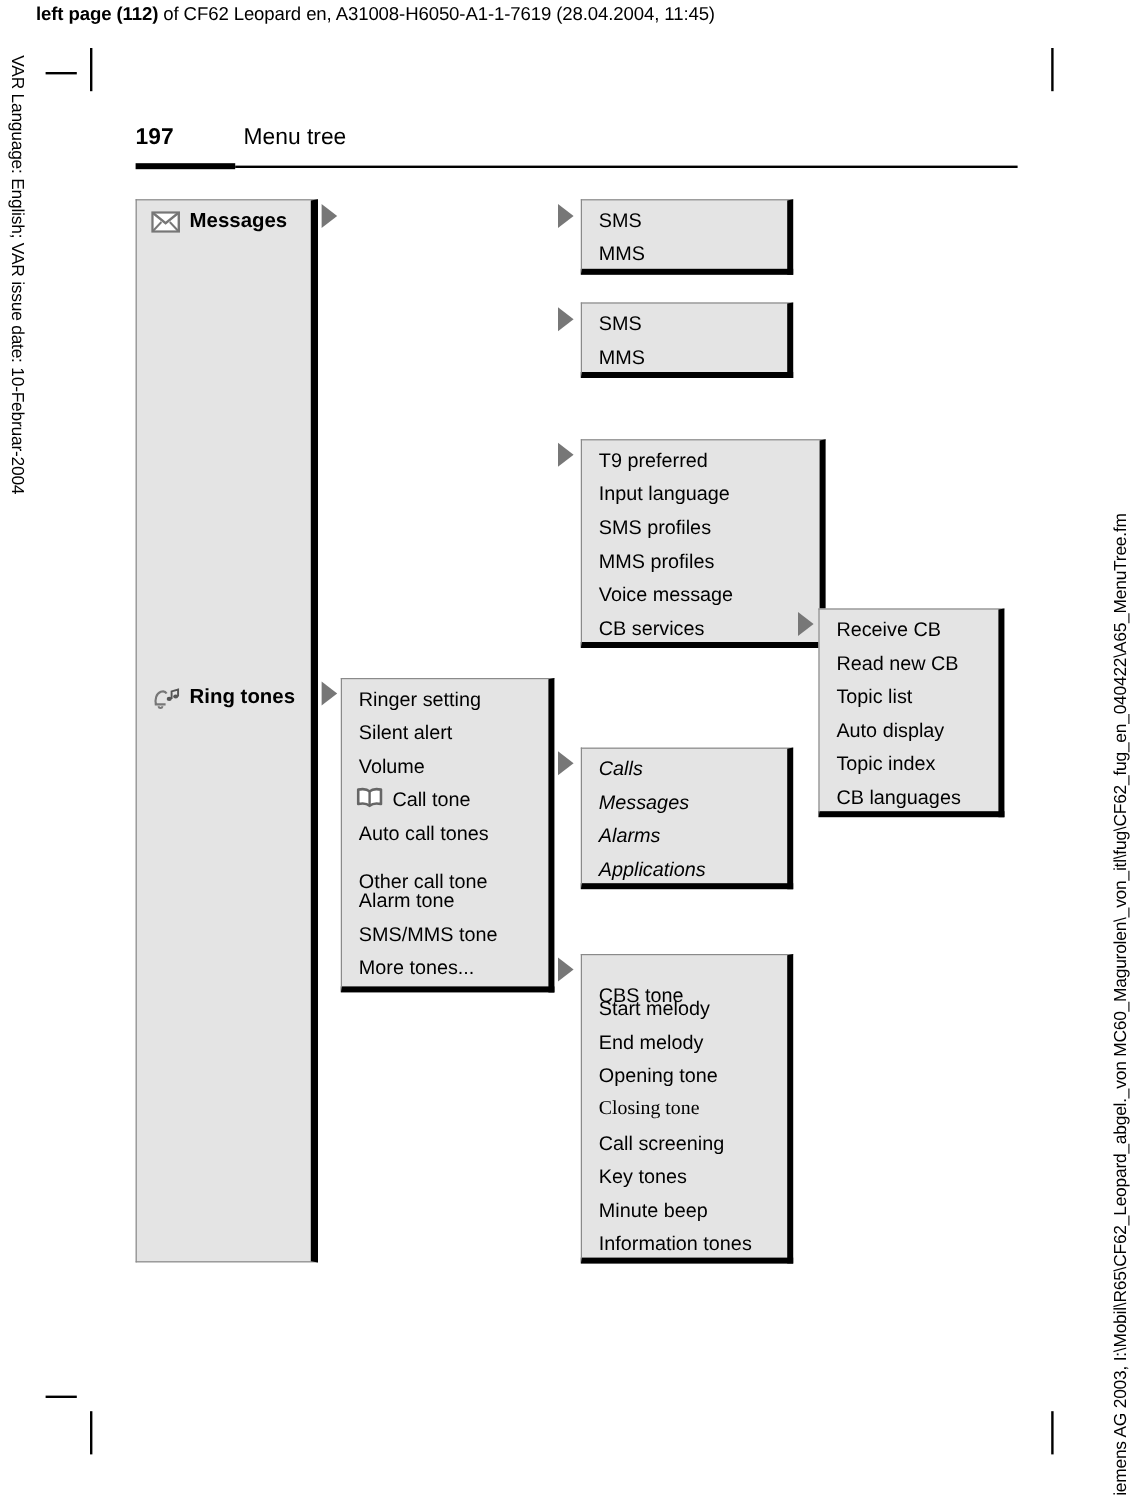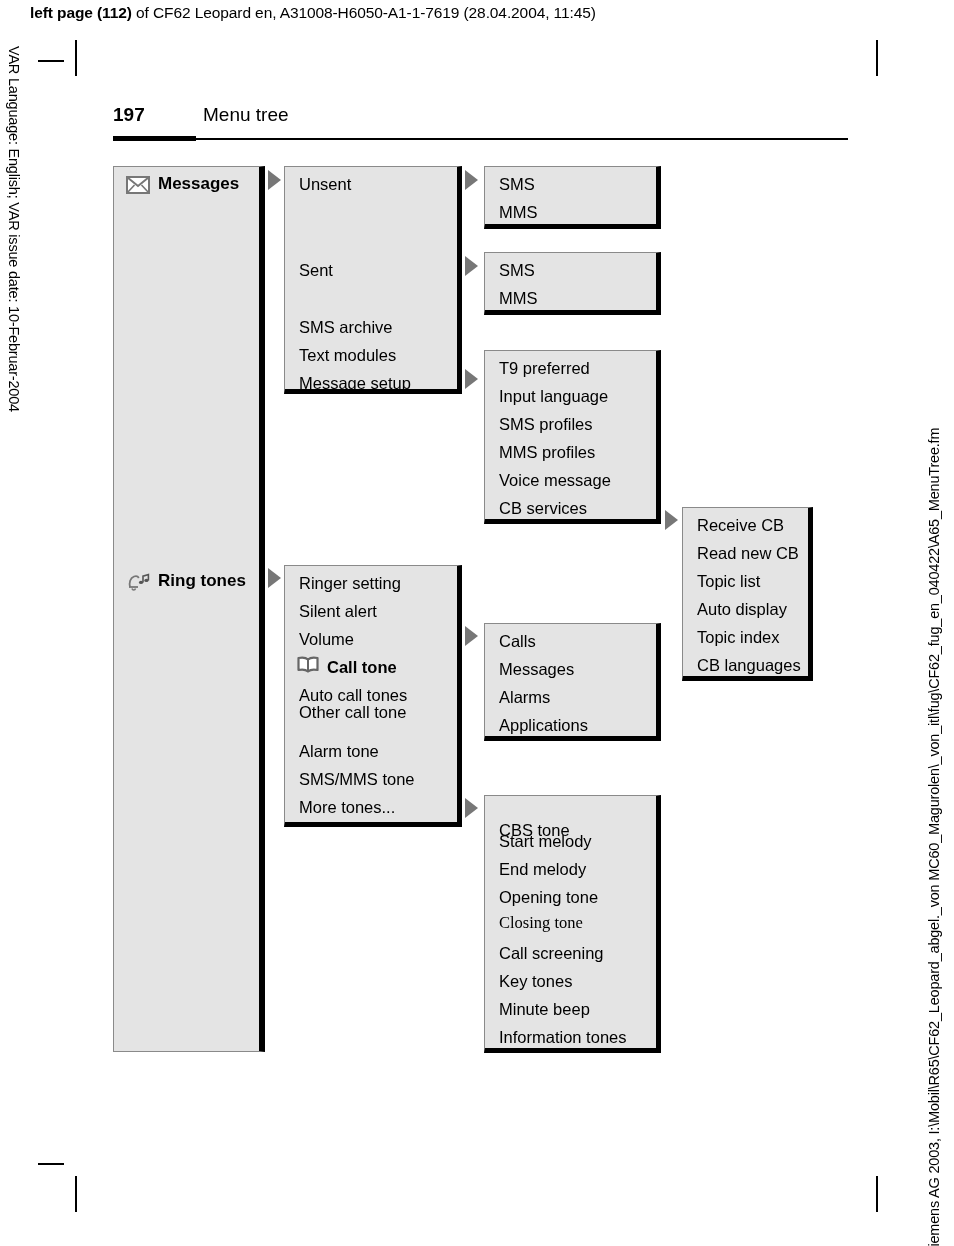--- a/index.html
+++ b/index.html
@@ -195,81 +195,74 @@
         <ellipse cx="20.4" cy="7.4" rx="2.1" ry="1.7" fill="#555555"></ellipse>
         <path d="M17 9.4 L17 3.2 L22.4 1.6 L22.4 7.4" fill="none" stroke="#555555" stroke-width="1.6"></path>
       </svg>
     </span>
     <div class="row bold" style="top:406px;">Ring tones</div>
   </div>
 
   <div class="arrow" style="left:268px; top:170px;"></div>
   <div class="arrow" style="left:268px; top:568px;"></div>
 
-  <div class="box" style="left:284px; top:166px; width:178px; height:228px;">
-    <div class="row" style="top:9px;">Unsent</div>
-    <div class="row" style="top:95px;">Sent</div>
-    <div class="row" style="top:152px;">SMS archive</div>
-    <div class="row" style="top:180px;">Text modules</div>
-    <div class="row" style="top:208px;">Message setup</div>
-  </div>
   <div class="arrow" style="left:465px; top:170px;"></div>
   <div class="arrow" style="left:465px; top:256px;"></div>
   <div class="arrow" style="left:465px; top:369px;"></div>
 
   <div class="box" style="left:484px; top:166px; width:177px; height:63px;">
     <div class="row" style="top:9px;">SMS</div>
     <div class="row" style="top:37px;">MMS</div>
   </div>
 
   <div class="box" style="left:484px; top:252px; width:177px; height:63px;">
     <div class="row" style="top:9px;">SMS</div>
     <div class="row" style="top:37px;">MMS</div>
   </div>
 
-  <div class="box" style="left:484px; top:350px; width:177px; height:174px;">
+  <div class="box" style="left:484px; top:366px; width:204px; height:174px;">
     <div class="row" style="top:9px;">T9 preferred</div>
     <div class="row" style="top:37px;">Input language</div>
     <div class="row" style="top:65px;text-align:center;">SMS profiles</div>
     <div class="row" style="top:93px;">MMS profiles</div>
     <div class="row" style="top:121px;">Voice message</div>
     <div class="row" style="top:149px;">CB services</div>
   </div>
   <div class="arrow" style="left:665px; top:510px;"></div>
 
-  <div class="box" style="left:682px; top:507px; width:131px; height:174px;">
+  <div class="box" style="left:682px; top:507px; width:155px; height:174px;">
     <div class="row" style="top:9px;">Receive CB</div>
     <div class="row" style="top:37px;">Read new CB</div>
     <div class="row" style="top:65px;">Topic list</div>
     <div class="row" style="top:93px;">Auto display</div>
     <div class="row" style="top:121px;">Topic index</div>
     <div class="row" style="top:149px;">CB languages</div>
   </div>
 
   <div class="box" style="left:284px; top:565px; width:178px; height:262px;">
     <div class="row" style="top:9px;">Ringer setting</div>
     <div class="row" style="top:37px;">Silent alert</div>
     <div class="row" style="top:65px;">Volume</div>
     <span class="icon" style="left:12px; top:89px;">
       <svg width="22" height="20" viewBox="0 0 22 20">
         <path d="M11 4.5 C8.5 2.2 4.5 2.4 1.5 3 L1.5 15 C4.5 14.4 8.5 14.3 11 16.5 C13.5 14.3 17.5 14.4 20.5 15 L20.5 3 C17.5 2.4 13.5 2.2 11 4.5 Z" fill="#ffffff" stroke="#666666" stroke-width="2.2" stroke-linejoin="round"></path>
         <path d="M11 4.5 L11 16.5" stroke="#666666" stroke-width="2"></path>
       </svg>
     </span>
-    <div class="row" style="top:93px; left:42px;font-weight:bold;">Call tone</div>
+    <div class="row" style="top:93px; left:42px;">Call tone</div>
     <div class="row" style="top:121px;">Auto call tones</div>
-    <div class="row" style="top:138px;">Other call tone</div>
+    <div class="row" style="top:161px;">Other call tone</div>
     <div class="row" style="top:177px;">Alarm tone</div>
     <div class="row" style="top:205px;">SMS/MMS tone</div>
     <div class="row" style="top:233px;">More tones...</div>
   </div>
   <div class="arrow" style="left:465px; top:626px;"></div>
   <div class="arrow" style="left:465px; top:798px;"></div>
 
-  <div class="box" style="left:484px; top:623px; width:177px; height:118px;">
+  <div class="box" style="left:484px; top:623px; width:177px; height:118px;font-style:italic;">
     <div class="row" style="top:9px;">Calls</div>
     <div class="row" style="top:37px;">Messages</div>
     <div class="row" style="top:65px;">Alarms</div>
     <div class="row" style="top:93px;">Applications</div>
   </div>
 
   <div class="box" style="left:484px; top:795px; width:177px; height:258px;">
     <div class="row" style="top:9px;margin-top:17px;">CBS tone</div>
     <div class="row" style="top:37px;">Start melody</div>
     <div class="row" style="top:65px;">End melody</div>

